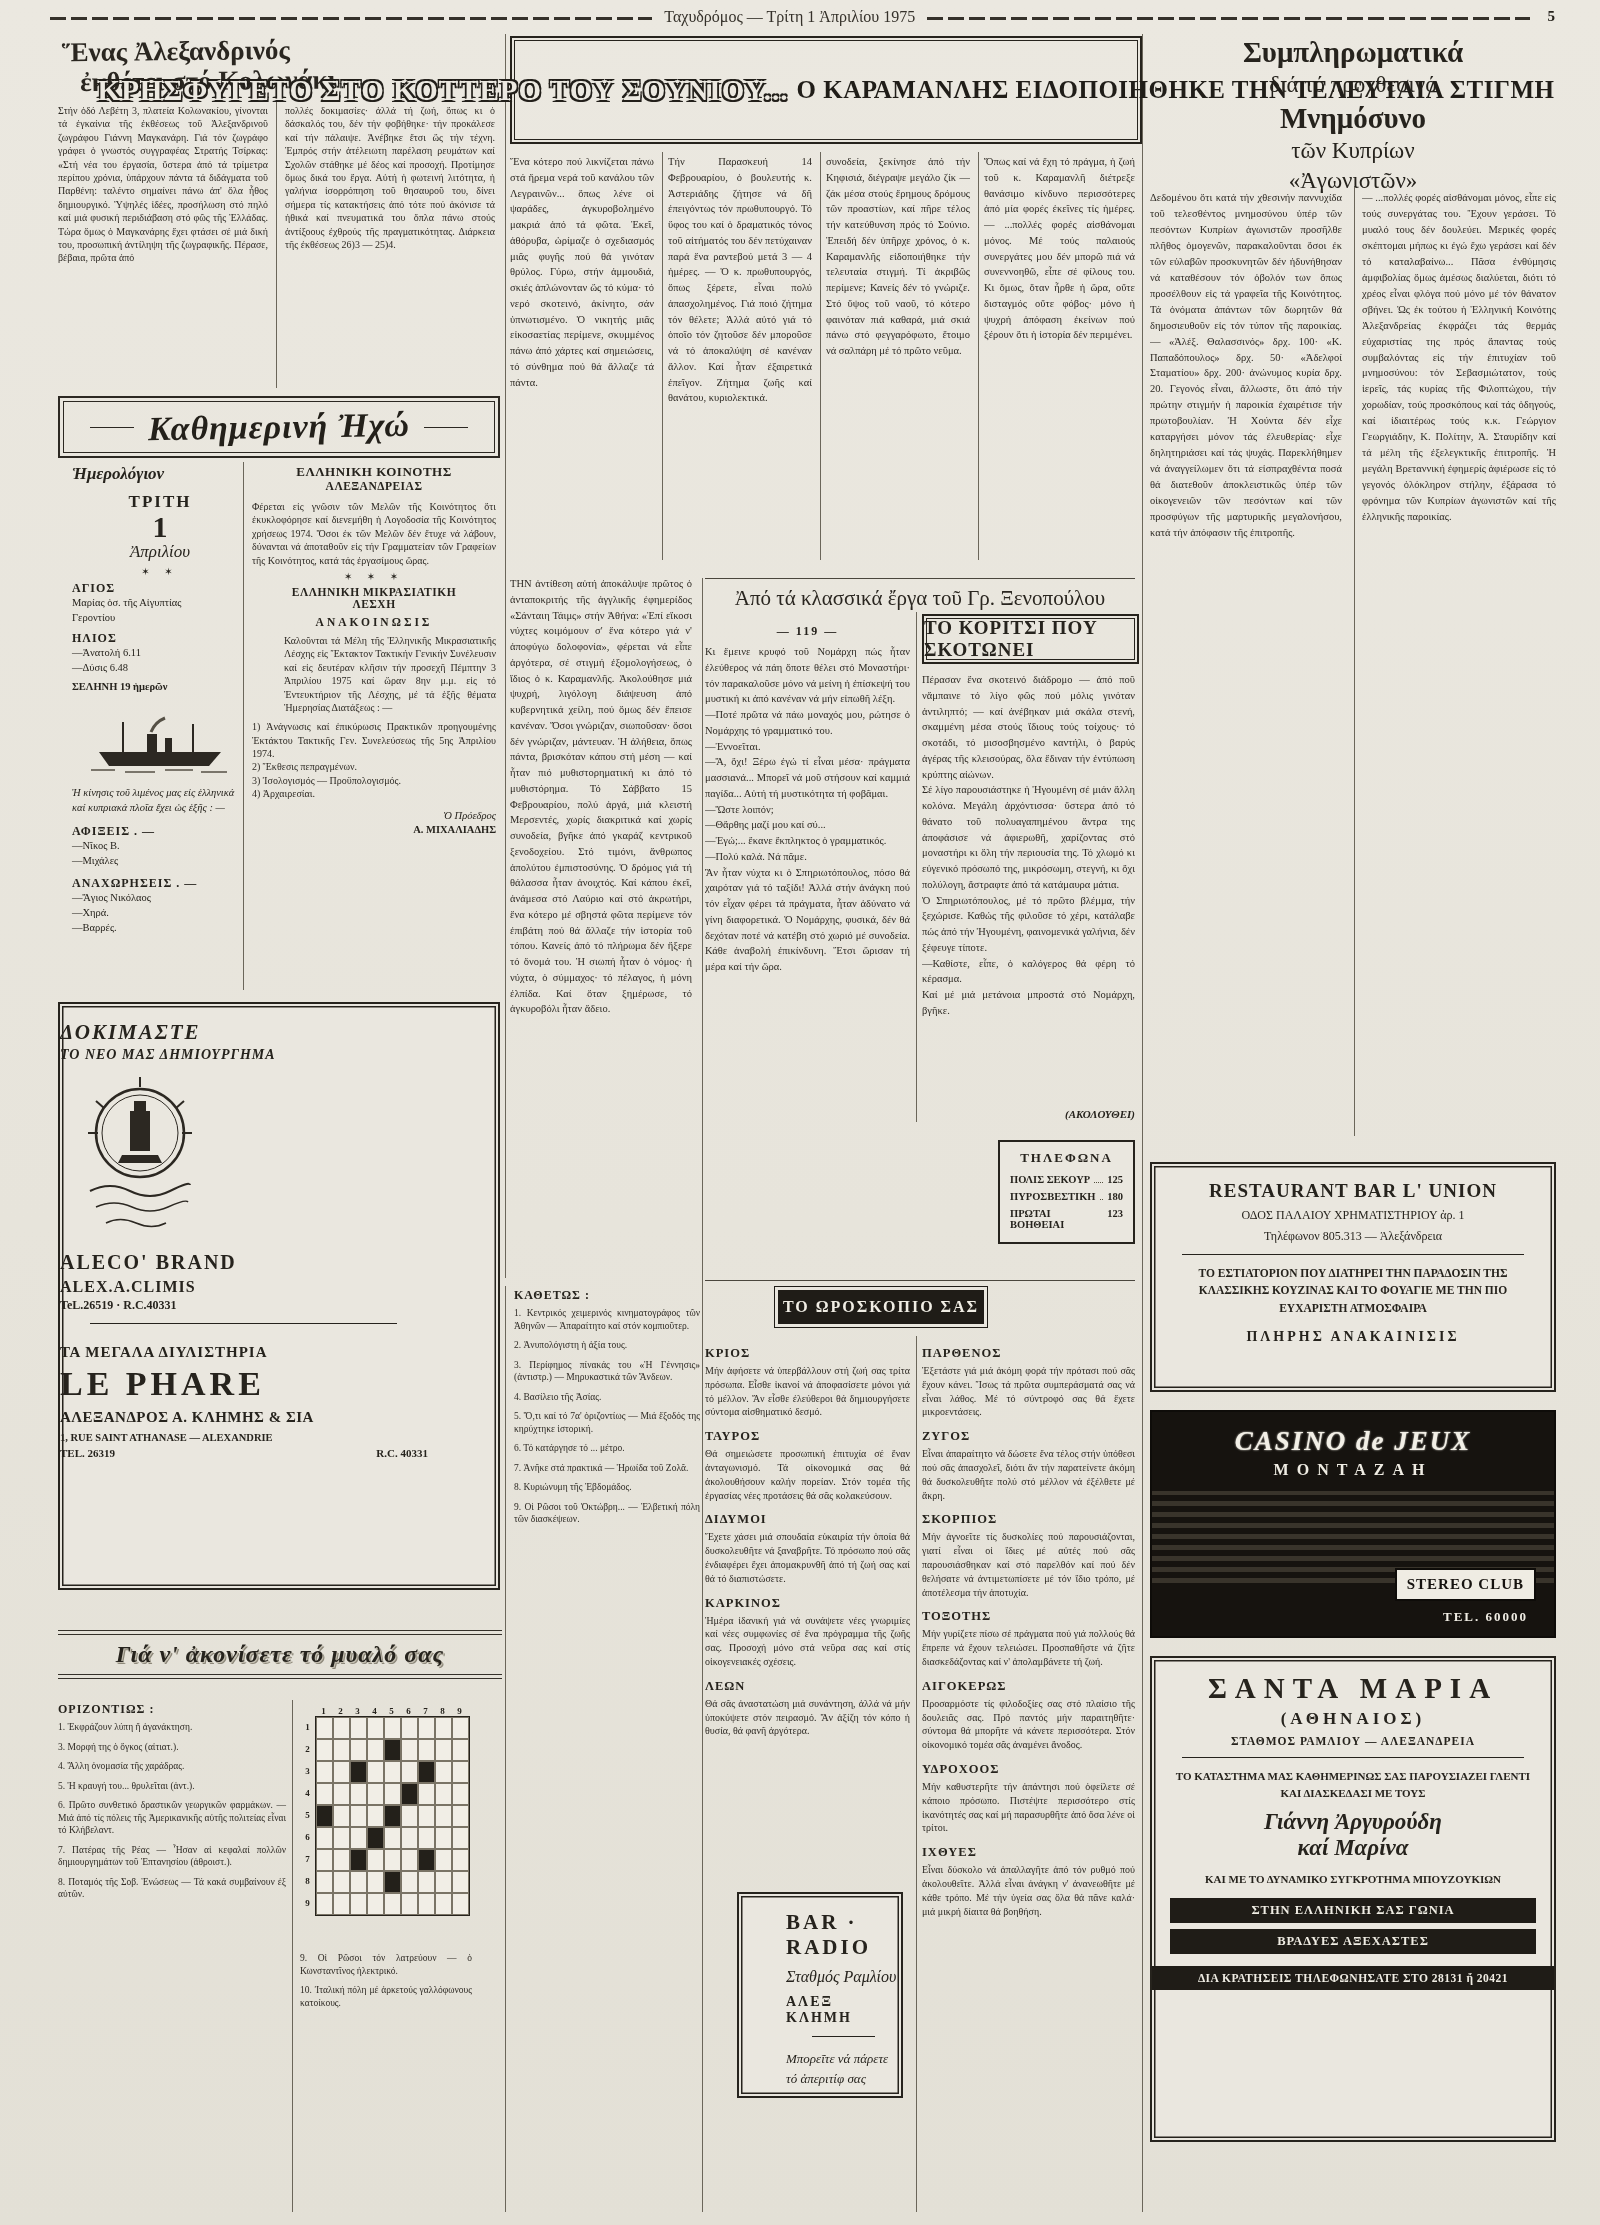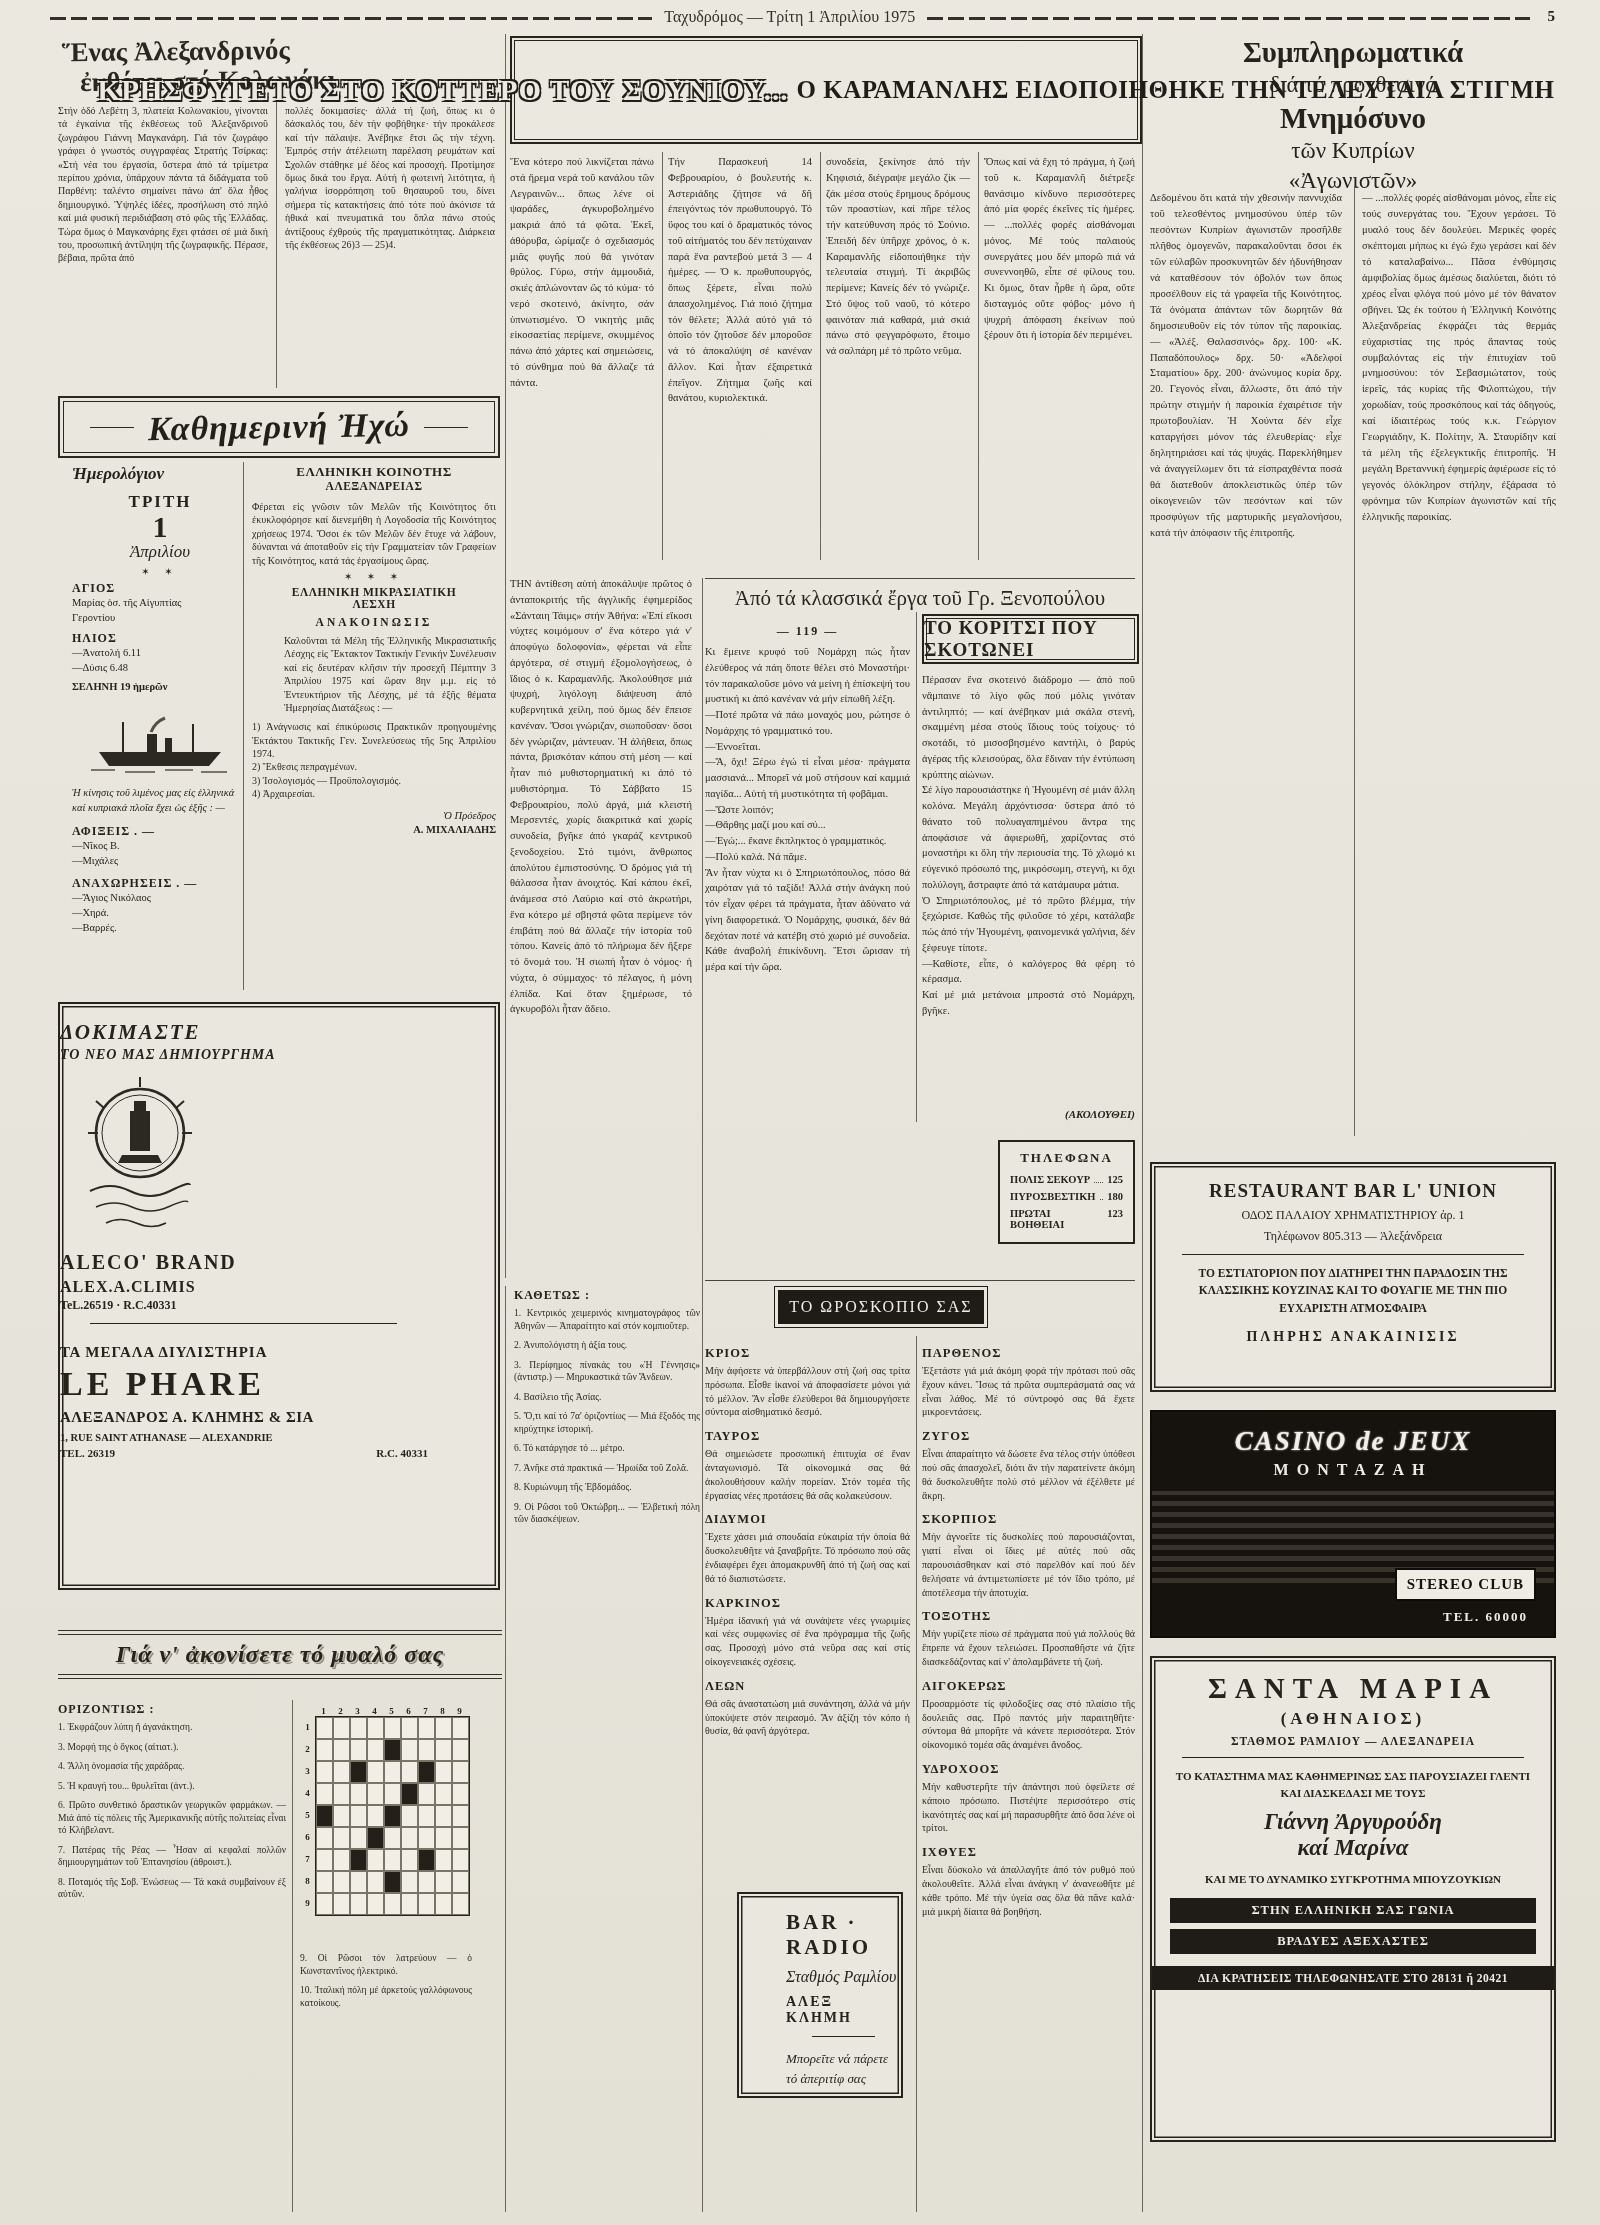--- a/index.html
+++ b/index.html
@@ -53,21 +53,21 @@
            display:flex;align-items:center;justify-content:center;font-weight:bold;font-size:19px;letter-spacing:1px;}
   .follows{font-weight:bold;font-style:italic;font-size:11px;text-align:right;}
 
   
   .phonebox{border:2px solid #26231d;padding:8px 10px;background:#eae7df;}
   .phonetitle{font-weight:bold;font-size:13px;text-align:center;letter-spacing:2px;margin-bottom:8px;}
   .phonerow{display:flex;align-items:baseline;font-size:10.5px;font-weight:bold;margin:6px 0;}
   .phonerow .lead{flex:1;border-bottom:1px dotted #55503f;margin:0 4px;}
 
   
-  .horo-titlebox{background:#1f1c17;color:#f0ede4;font-weight:normal;font-size:16px;letter-spacing:2px;
+  .horo-titlebox{background:#1f1c17;color:#f0ede4;font-weight:bold;font-size:16px;letter-spacing:2px;
         display:flex;align-items:center;justify-content:center;
         box-shadow:0 0 0 3px #e9e6de,0 0 0 4px #1f1c17;}
   .sign-name{font-weight:bold;font-size:12.5px;letter-spacing:1px;margin:10px 0 3px;}
   .sign-text{font-size:10px;line-height:1.38;text-align:justify;color:#2e2a24;margin:0;}
 
   
   .adbox{border:2.5px solid #26231d;box-shadow:inset 0 0 0 2px #e9e6de,inset 0 0 0 3.5px #26231d;background:#eae7df;}
   .center{text-align:center;}
   .union-title{font-weight:bold;font-size:19px;letter-spacing:1px;}
   .union-line{font-size:12px;margin-top:6px;}

